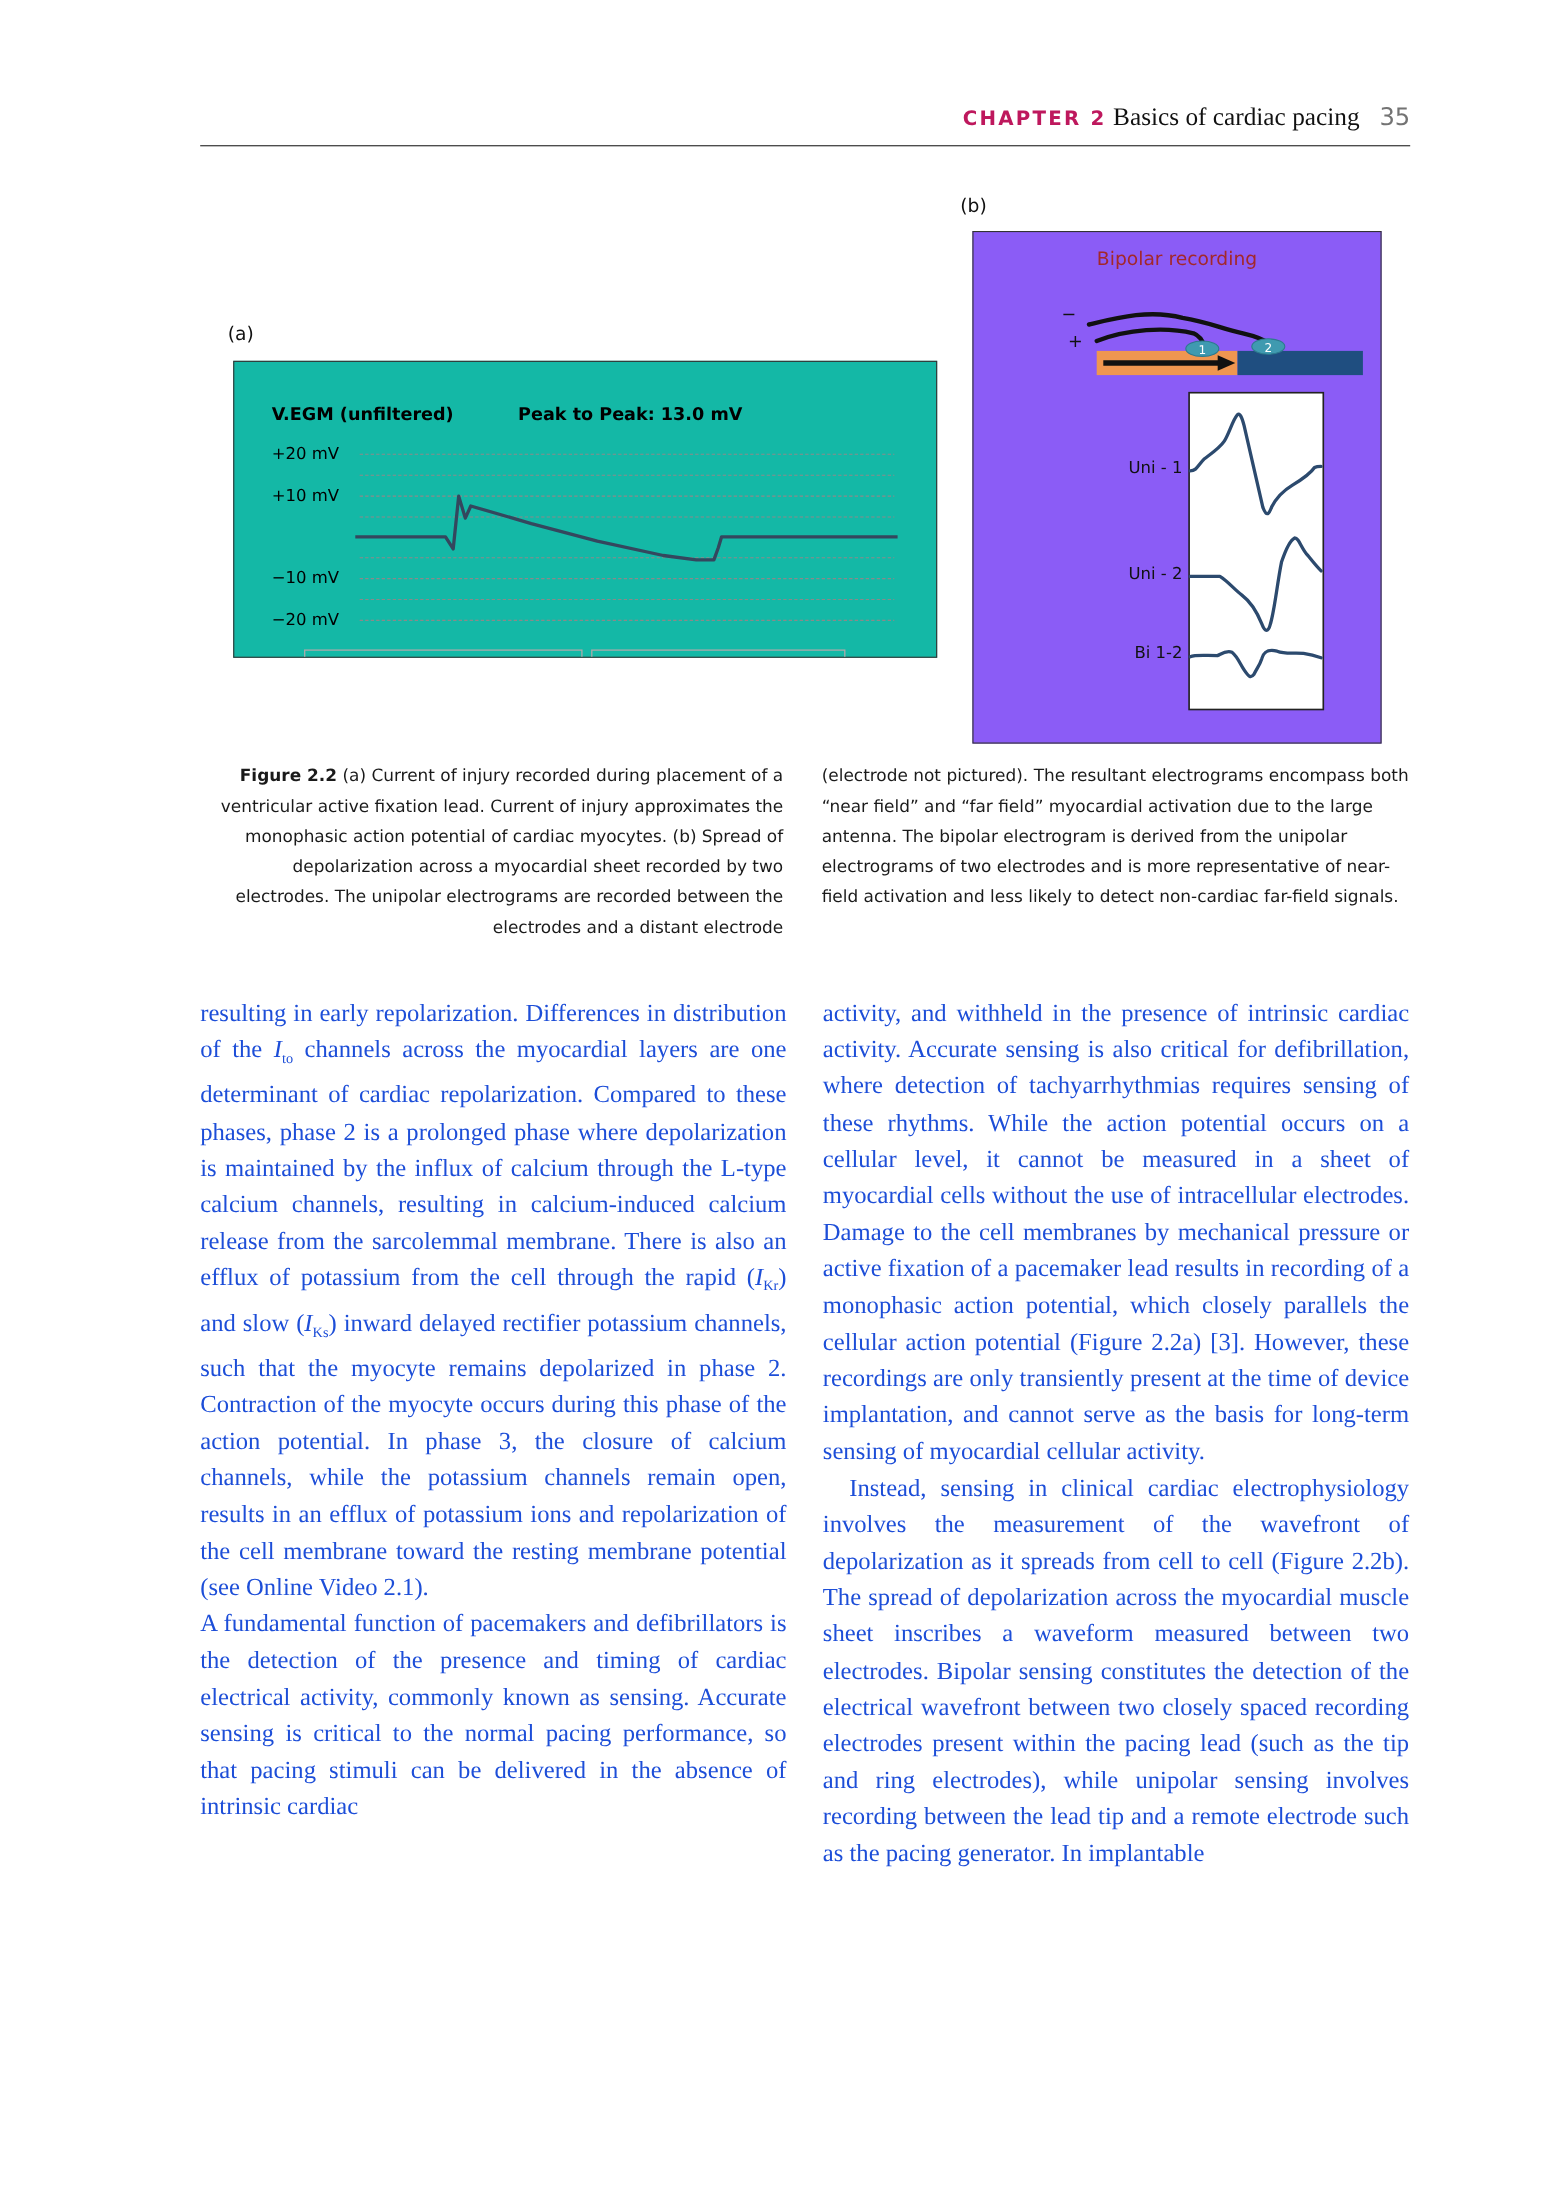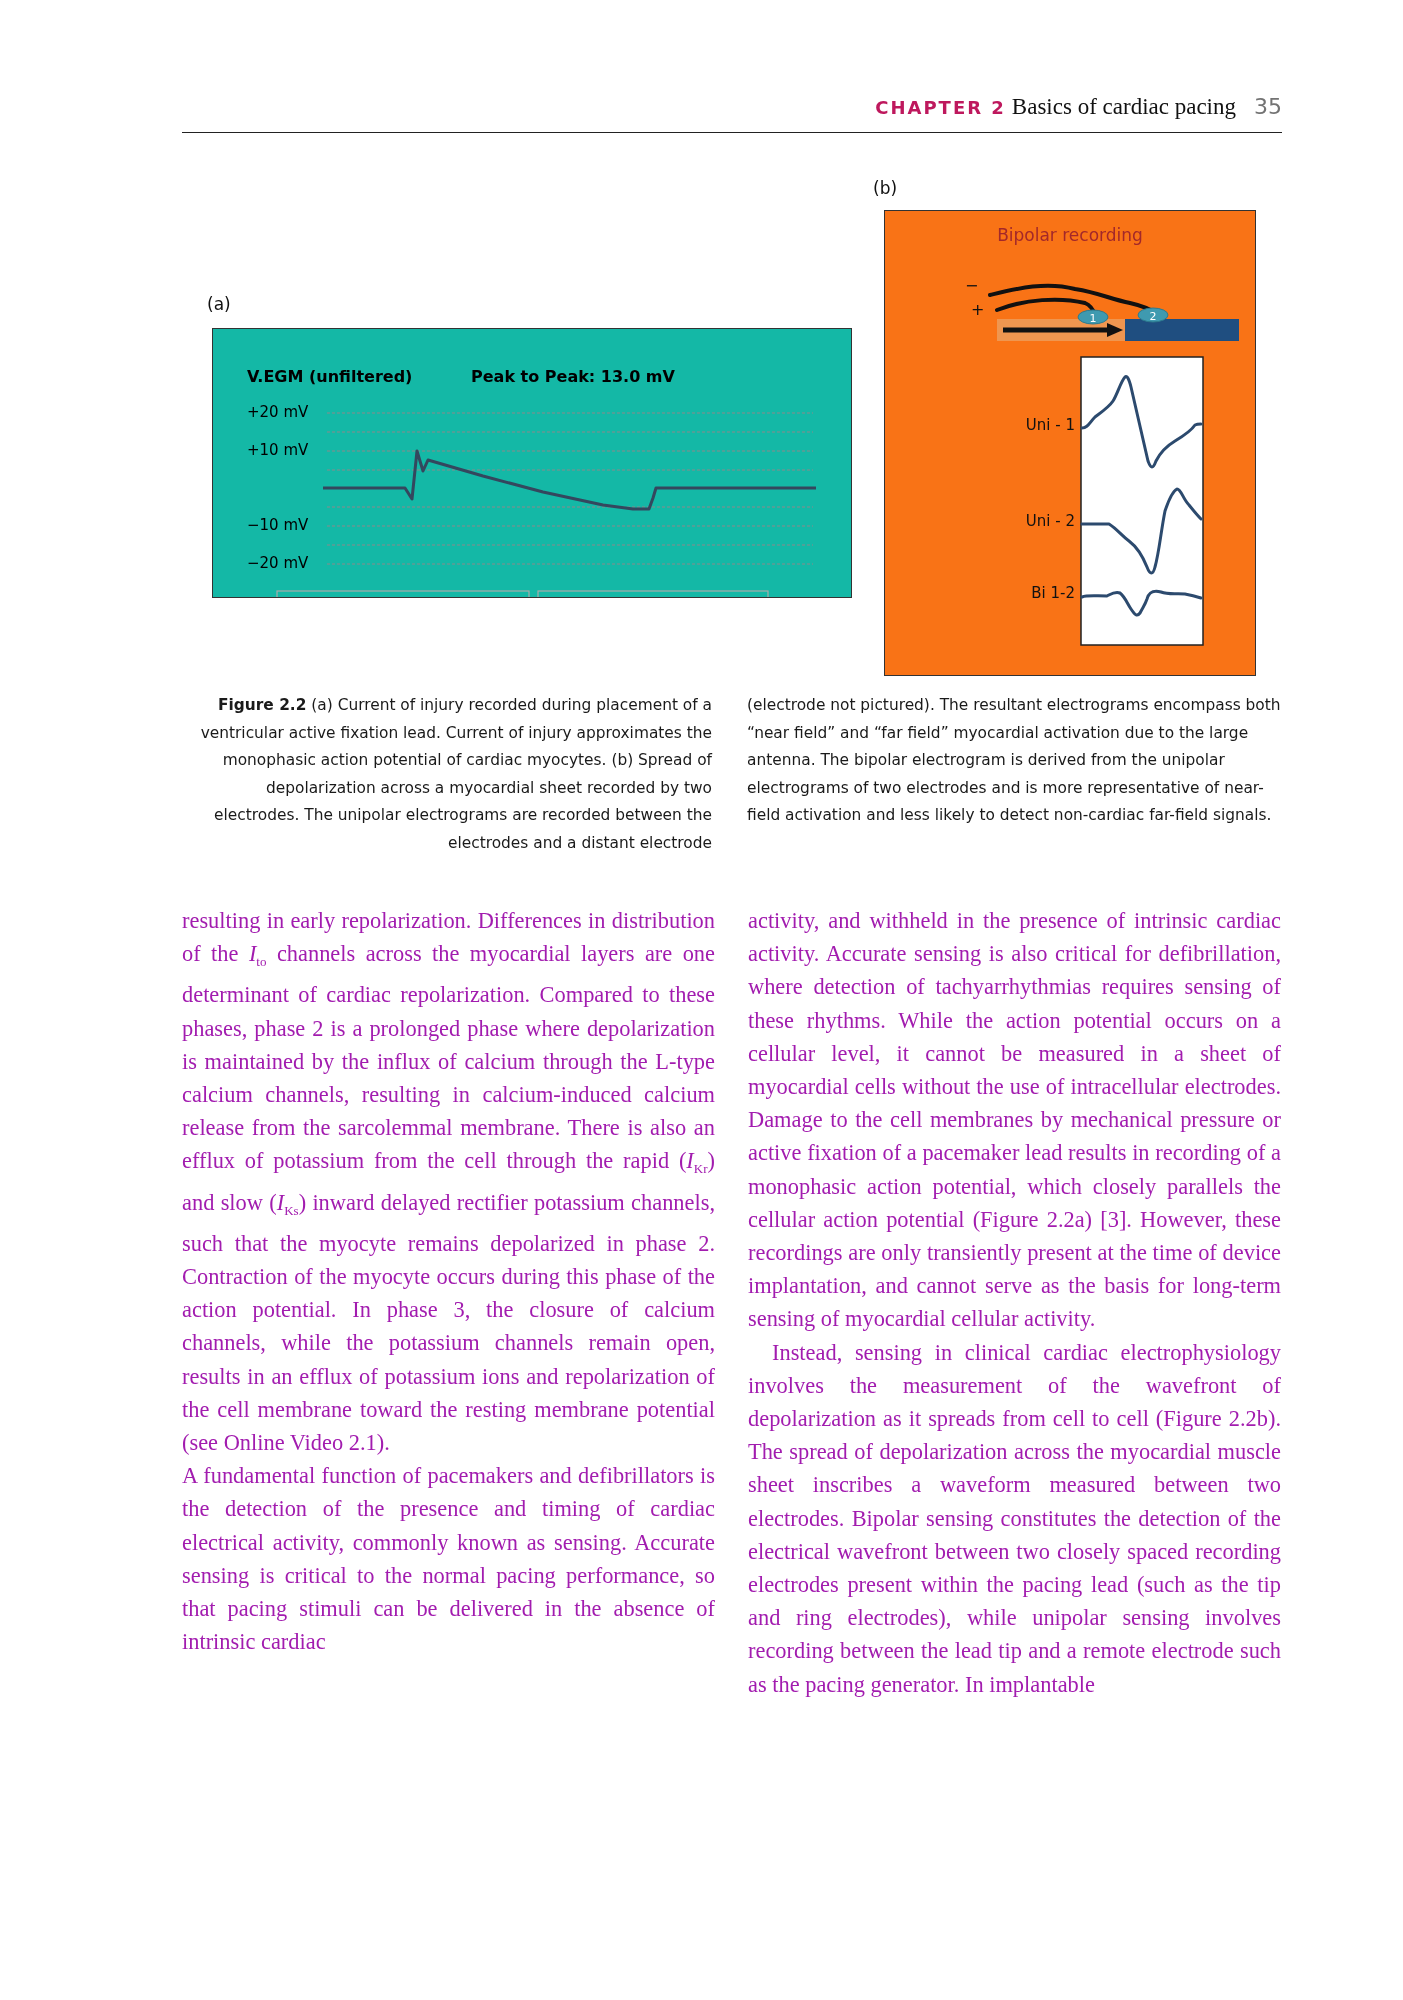--- a/index.html
+++ b/index.html
@@ -16,33 +16,33 @@
   
   .fig-label { font-family: "DejaVu Sans", sans-serif; font-size: 17px; color: #111; }
 
   
   .panel-a { left: 212px; top: 328px; width: 638px; height: 268px; border: 1.5px solid #333; background: #14b8a6; }
   .panel-a svg { position: absolute; left: 0; top: 0; }
   .egm-title { font-family: "DejaVu Sans", sans-serif; font-weight: bold; font-size: 16px; }
   .egm-ylab { font-family: "DejaVu Sans", sans-serif; font-size: 15px; }
 
   
-  .panel-b { left: 884px; top: 210px; width: 370px; height: 464px; border: 1.5px solid #333; background: #f97316; }
+  .panel-b { left: 884px; top: 210px; width: 370px; height: 464px; border: 1.5px solid #333; background: #8b5cf6; }
   .panel-b svg { position: absolute; left: 0; top: 0; }
   .bip-title { font-family: "DejaVu Sans", sans-serif; font-size: 17px; fill: #a3282a; }
   .trace-lab { font-family: "DejaVu Sans", sans-serif; font-size: 15px; fill: #111; }
 
   
   .caption { font-family: "DejaVu Sans", sans-serif; font-size: 15.4px; line-height: 27.6px; color: #1a1a1a; }
   .caption b { font-weight: bold; }
   .cap-left { left: 182px; top: 692px; width: 530px; text-align: right; }
   .cap-right { left: 747px; top: 692px; width: 540px; }
 
   
-  .body-col { font-family: "Liberation Serif", serif; font-size: 22.4px; line-height: 33.2px; text-align: justify; color: #a21caf; }
+  .body-col { font-family: "Liberation Serif", serif; font-size: 22.4px; line-height: 33.2px; text-align: justify; color: #1d4ed8; }
   .col-left { left: 182px; top: 904px; width: 533px; }
   .col-right { left: 748px; top: 904px; width: 533px; }
   .body-col p { margin: 0; }
   .body-col .indent { text-indent: 24px; }
   .heading { font-family: "DejaVu Sans", sans-serif; font-style: italic; font-size: 22px; margin: 28px 0 0 0; line-height: 33px; }
   .sub { font-size: 13px; vertical-align: -5px; font-style: normal; }
   .ital { font-style: italic; }
 </style>
 </head>
 <body>

